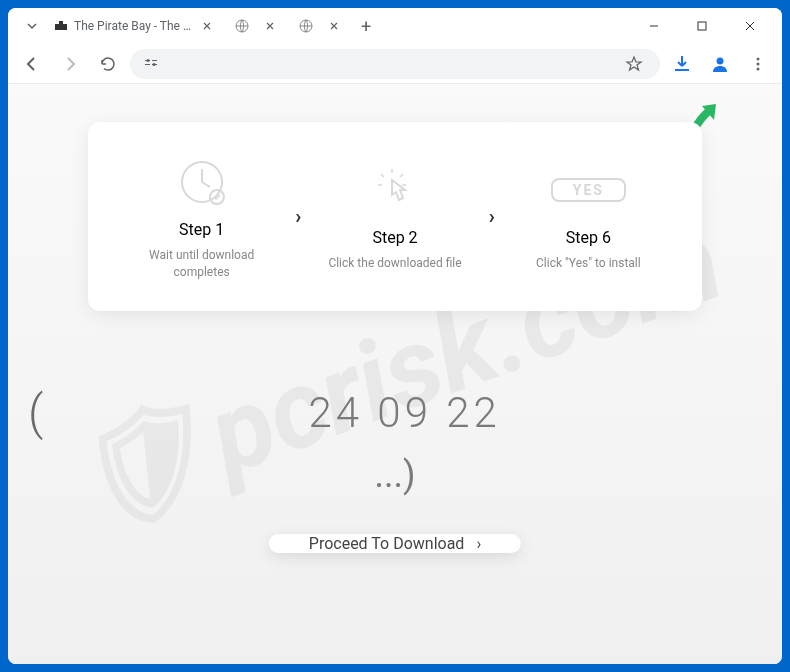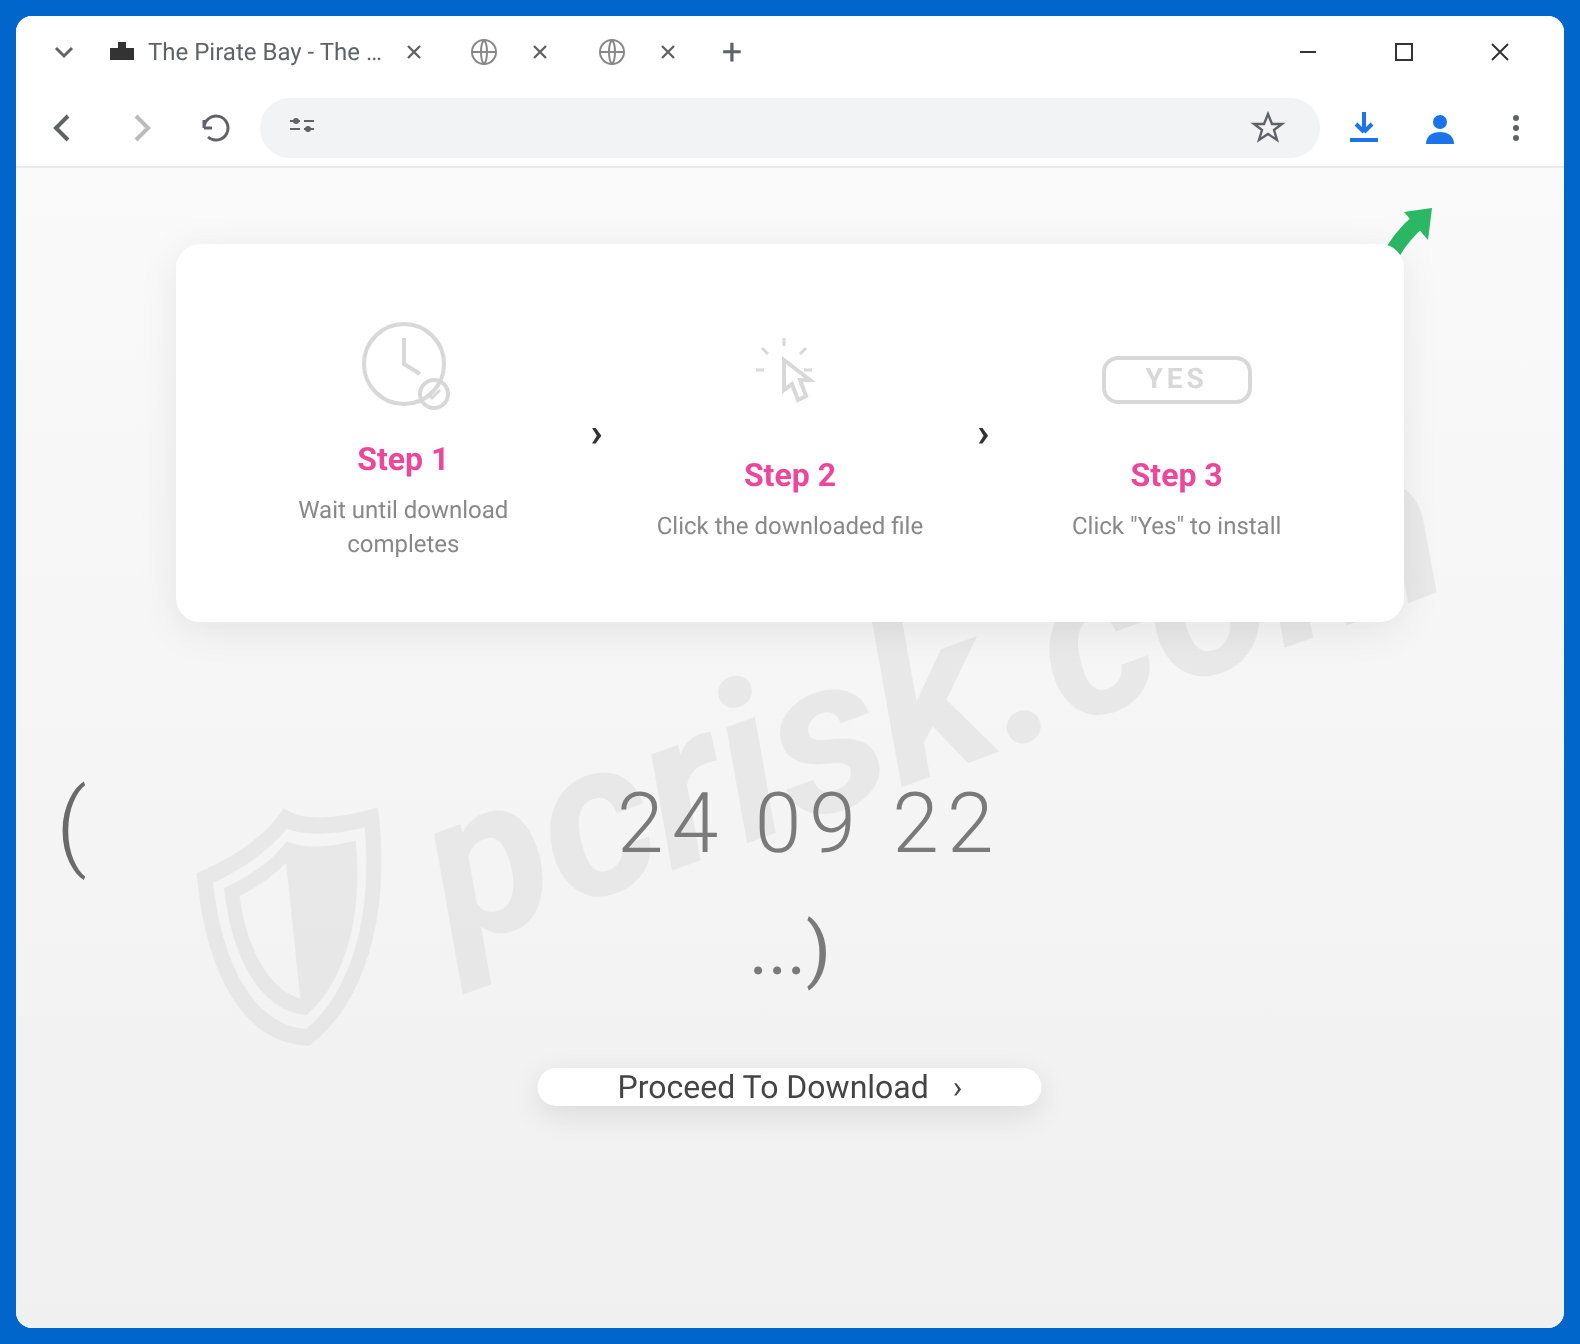--- a/index.html
+++ b/index.html
@@ -21,21 +21,21 @@
 .nav-btn{width:32px;height:32px;display:flex;align-items:center;justify-content:center;border-radius:50%;cursor:pointer;color:#5f6368}
 .addr-bar{flex:1;height:30px;background:#f1f3f4;border-radius:15px;display:flex;align-items:center;padding:0 12px;gap:8px}
 .addr-icon{width:18px;height:18px;display:flex;align-items:center;justify-content:center}
 .star-btn{width:28px;height:28px;display:flex;align-items:center;justify-content:center;cursor:pointer;color:#5f6368}
 .toolbar-icon{width:32px;height:32px;display:flex;align-items:center;justify-content:center;cursor:pointer}
 .content{flex:1;background:linear-gradient(180deg,#fafafa 0%,#f0f0f0 100%);position:relative;overflow:hidden}
 .arrow-indicator{position:absolute;top:18px;right:60px;color:#2ab865}
 .steps-card{position:absolute;top:38px;left:80px;right:80px;background:#fff;border-radius:12px;box-shadow:0 4px 20px rgba(0,0,0,0.08);padding:30px 20px;display:flex;align-items:center;justify-content:space-around}
 .step{display:flex;flex-direction:column;align-items:center;gap:8px;flex:1;text-align:center}
 .step-icon{width:60px;height:60px;display:flex;align-items:center;justify-content:center;color:#d8d8d8}
-.step-title{font-size:16px;font-weight:700;color:#ec4899}
+.step-title{font-size:16px;font-weight:400;color:#000000}
 .step-desc{font-size:12px;color:#888;max-width:140px;line-height:1.4}
 .step-arrow{font-size:20px;color:#333;font-weight:bold}
 .yes-box{border:2px solid #d8d8d8;border-radius:8px;padding:2px 20px;color:#d8d8d8;font-weight:700;letter-spacing:2px;font-size:14px}
 .big-text{position:absolute;top:300px;left:0;right:0;text-align:center;font-size:42px;color:#7a7a7a;font-weight:300;letter-spacing:4px;display:flex;justify-content:space-between;padding:0 20px;align-items:center}
 .big-date{flex:0 0 auto;margin:0 auto}
 .paren-l{font-size:48px;color:#6a6a6a}
 .paren-r{font-size:42px;color:#6a6a6a}
 .dots-text{position:absolute;top:370px;left:0;right:0;text-align:center;font-size:36px;color:#7a7a7a}
 .dl-btn{position:absolute;top:450px;left:50%;transform:translateX(-50%);background:#fff;border-radius:30px;padding:0 40px;box-shadow:0 4px 15px rgba(0,0,0,0.1);display:flex;align-items:center;gap:12px;cursor:pointer;font-size:16px;color:#444}
 .watermark{position:absolute;top:50%;left:50%;transform:translate(-50%,-50%) rotate(-20deg);font-size:110px;font-weight:700;color:rgba(180,180,180,0.18);white-space:nowrap;pointer-events:none;font-style:italic;font-family:Georgia,serif}
@@ -203,21 +203,21 @@
             </svg>
         </div>
         <div class="step-title">Step 2</div>
         <div class="step-desc">Click the downloaded file</div>
       </div>
       <div class="step-arrow">›</div>
       <div class="step">
         <div class="step-icon">
           <div class="yes-box">YES</div>
         </div>
-        <div class="step-title">Step 3</div>
+        <div class="step-title">Step 6</div>
         <div class="step-desc">Click "Yes" to install</div>
       </div>
     </div>
 
     <div class="big-text">
       <span class="paren-l">(</span>
       <span class="big-date">24 09 22</span>
     </div>
     <div class="dots-text">...)</div>
 

